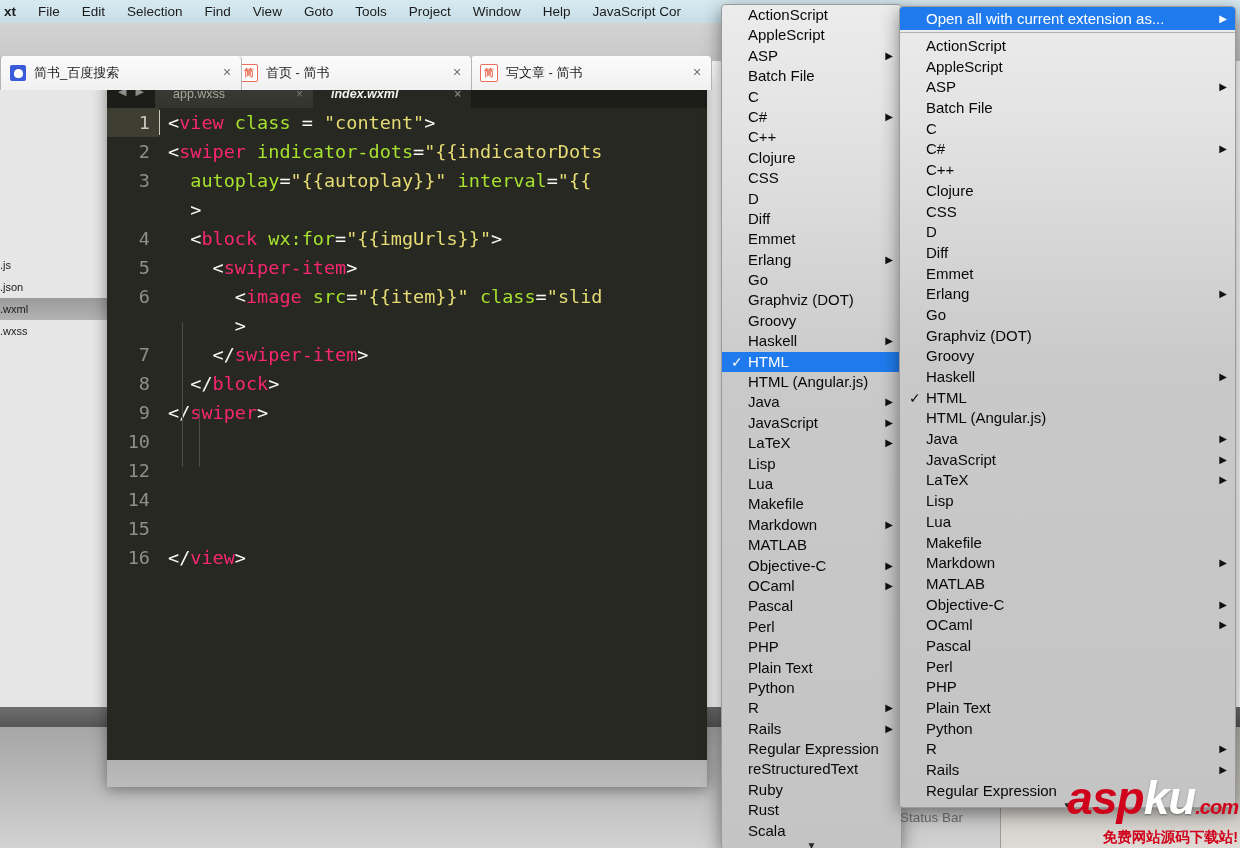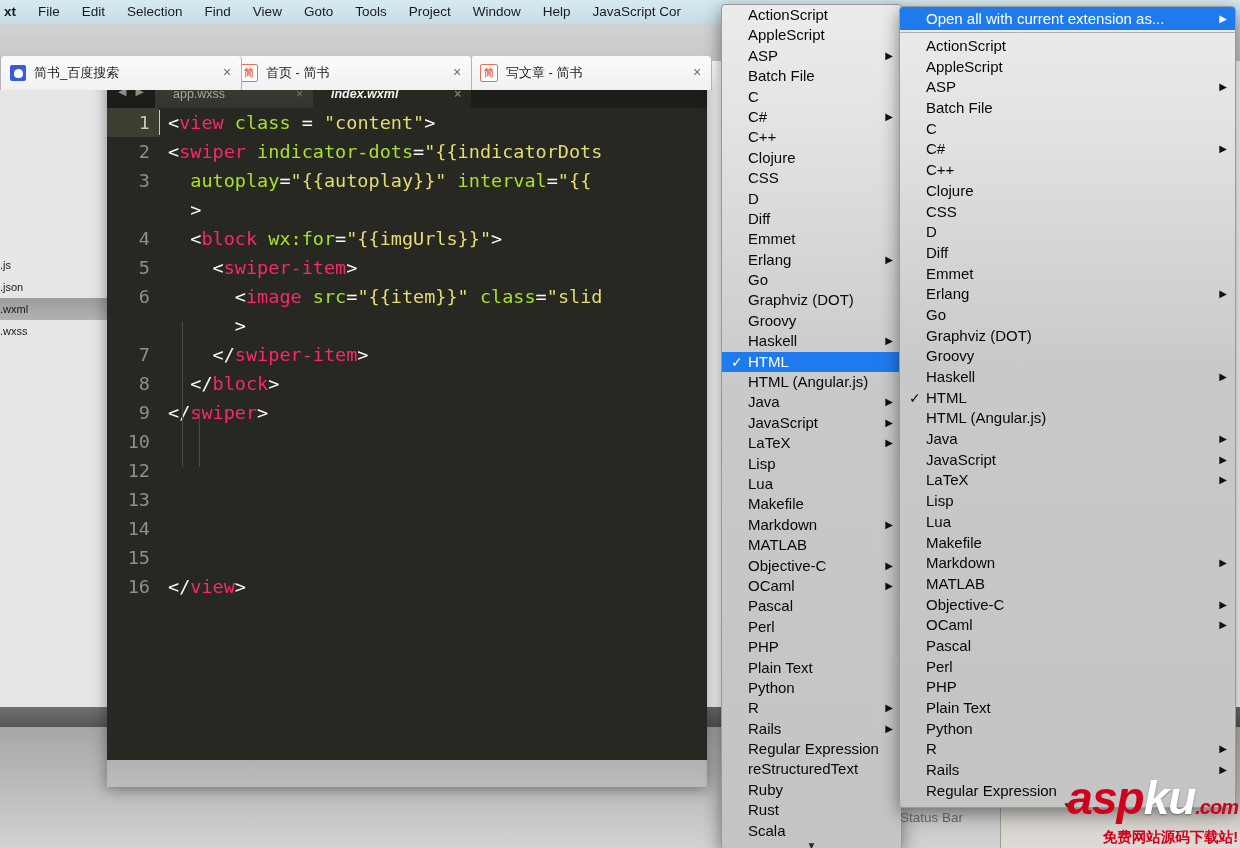--- a/index.html
+++ b/index.html
@@ -217,21 +217,20 @@
         <div class="cline"><div class="gut"></div><div class="ctext"><span class="wht">  &gt;</span></div></div>
         <div class="cline"><div class="gut">4</div><div class="ctext"><span class="wht">  &lt;</span><span class="pnk">block</span><span class="wht"> </span><span class="grn">wx:for</span><span class="wht">=</span><span class="yel">"{{imgUrls}}"</span><span class="wht">&gt;</span></div></div>
         <div class="cline"><div class="gut">5</div><div class="ctext"><span class="wht">    &lt;</span><span class="pnk">swiper-item</span><span class="wht">&gt;</span></div></div>
         <div class="cline"><div class="gut">6</div><div class="ctext"><span class="wht">      &lt;</span><span class="pnk">image</span><span class="wht"> </span><span class="grn">src</span><span class="wht">=</span><span class="yel">"{{item}}"</span><span class="wht"> </span><span class="grn">class</span><span class="wht">=</span><span class="yel">"slid</span></div></div>
         <div class="cline"><div class="gut"></div><div class="ctext"><span class="wht">      &gt;</span></div></div>
         <div class="cline"><div class="gut">7</div><div class="ctext"><span class="wht">    &lt;/</span><span class="pnk">swiper-item</span><span class="wht">&gt;</span></div></div>
         <div class="cline"><div class="gut">8</div><div class="ctext"><span class="wht">  &lt;/</span><span class="pnk">block</span><span class="wht">&gt;</span></div></div>
         <div class="cline"><div class="gut">9</div><div class="ctext"><span class="wht">&lt;/</span><span class="pnk">swiper</span><span class="wht">&gt;</span></div></div>
         <div class="cline"><div class="gut">10</div><div class="ctext"></div></div>
         <div class="cline"><div class="gut">12</div><div class="ctext"></div></div>
-        <div class="cline"><div class="gut">13</div><div class="ctext"></div></div>
         <div class="cline"><div class="gut">14</div><div class="ctext"></div></div>
         <div class="cline"><div class="gut">15</div><div class="ctext"></div></div>
         <div class="cline"><div class="gut">16</div><div class="ctext"><span class="wht">&lt;/</span><span class="pnk">view</span><span class="wht">&gt;</span></div></div>
         <div class="ind-guide" style="left: 75px; top: 214px; height: 145px;"></div>
         <div class="ind-guide" style="left: 92px; top: 301px; height: 58px;"></div>
       </div>
   </div>
 </div>
 
 <div id="menu1" class="menu">

